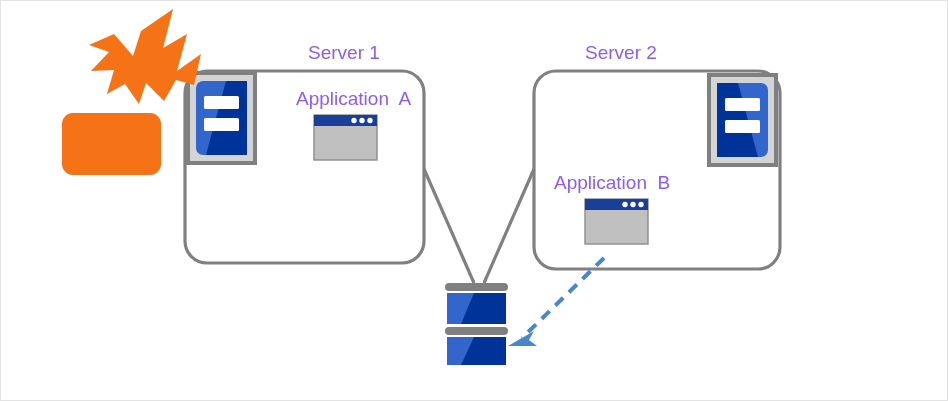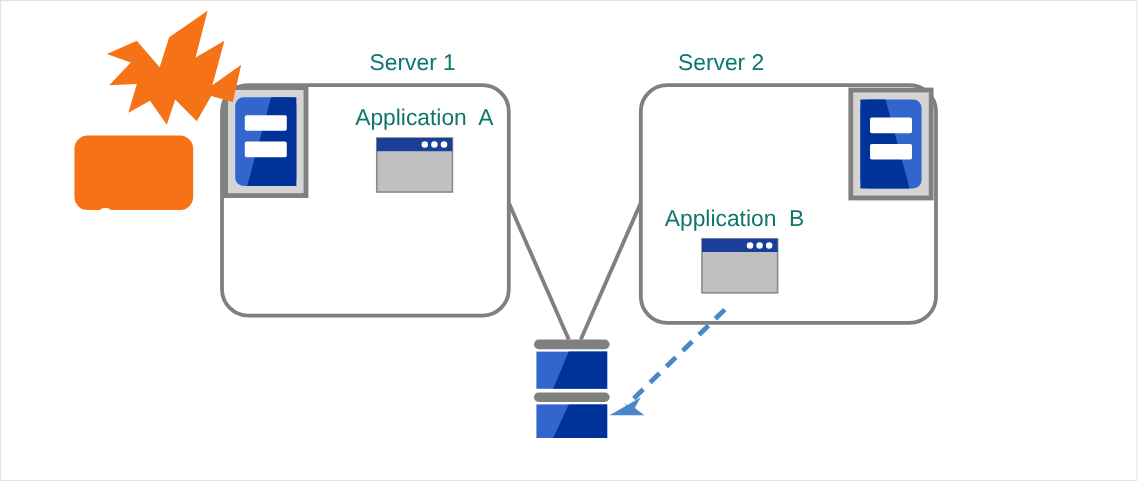--- a/index.html
+++ b/index.html
@@ -21,35 +21,35 @@
   }
   .svg-layer {
     position: absolute;
     left: 0;
     top: 0;
     width: 948px;
     height: 401px;
   }
   .label {
     position: absolute;
-    color: #0f766e;
+    color: #8b5cf6;
     font-size: 19px;
     line-height: 22px;
     white-space: pre;
   }
   .badge-text {
     position: absolute;
     color: #ffffff;
     font-size: 19px;
     line-height: 23px;
     text-align: center;
     white-space: pre;
   }
   #server1-title { left: 307px; top: 41px; }
-  #server2-title { left: 564px; top: 41px; }
+  #server2-title { left: 584px; top: 41px; }
   #appA-label   { left: 283px; top: 87px; margin-left: 12px; }
   #appB-label   { left: 553px; top: 171px; }
   #disk-label   { left: 421px; top: 368px; }
   #serverdown-text { left: 65px; top: 123px; width: 90px; font-weight: bold; }
 </style>
 </head>
 <body>
 
 <div id="canvas">
 

